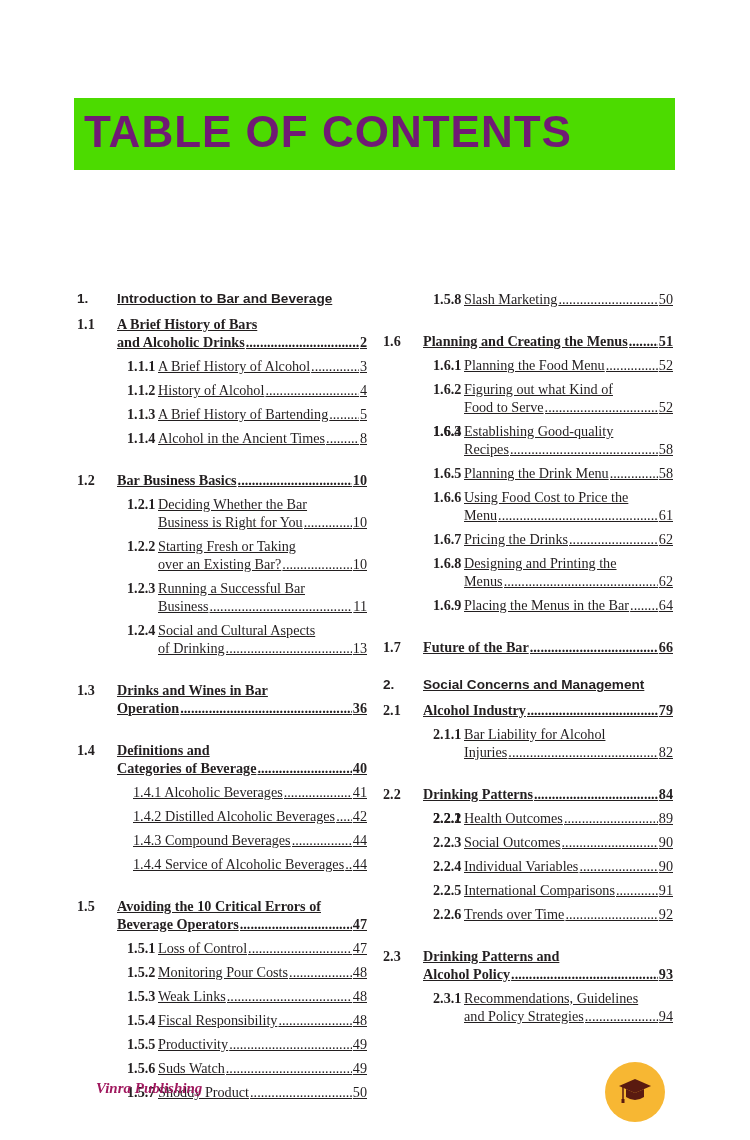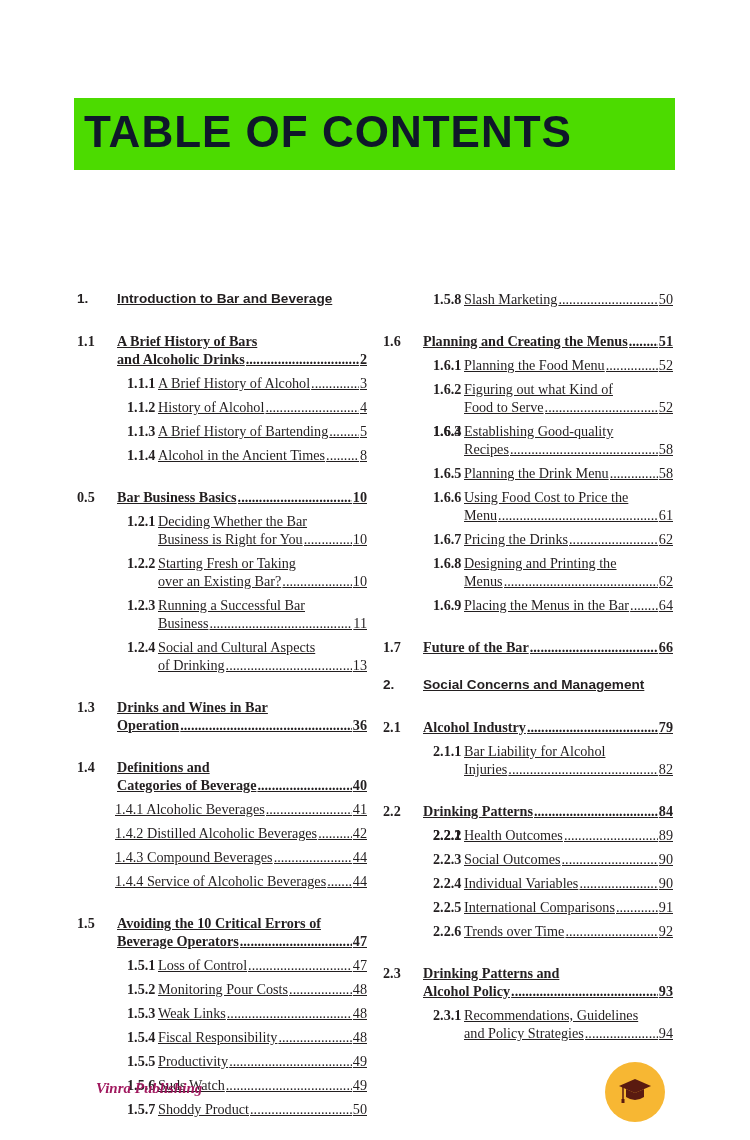--- a/index.html
+++ b/index.html
@@ -1,42 +1,42 @@
 <!DOCTYPE html>
 <html><head>
 <meta charset="utf-8">
 <style>
   html, body { margin: 0; padding: 0; background: #ffffff; }
   body { width: 750px; height: 1140px; position: relative; overflow: hidden;
          font-family: "Liberation Serif", "DejaVu Serif", serif; color: #231f20; }
   .title-band { position: absolute; left: 74px; top: 98px; width: 601px; height: 72px;
                 background: #4cdb00; }
   .title-text { position: absolute; left: 10px; top: 6px; font-family: "Liberation Sans", "DejaVu Sans", sans-serif;
-                font-weight: bold; font-size: 44px; letter-spacing: 1px; color: #0f172a; line-height: 56px; }
+                font-weight: bold; font-size: 44px; letter-spacing: 1px; color: #701a75; line-height: 56px; }
   .col { position: absolute; top: 290px; width: 290px; }
   .col-left { left: 77px; }
   .col-right { left: 383px; }
   .entry { position: relative; font-size: 14.2px; line-height: 18px; }
   .entry .num { position: absolute; left: 0; top: 0; }
   .entry .body { display: block; text-decoration: underline; }
   .entry .line { display: flex; align-items: baseline; white-space: nowrap; }
   .entry .line .txt { flex: 0 0 auto; }
   .entry .line .dots { flex: 1 1 auto; overflow: hidden; white-space: nowrap; margin: 0 1px; }
   .entry .line .dots::before { content: "...................................................................................................."; letter-spacing: 0px; }
   .entry .line .pg { flex: 0 0 auto; }
   .lvl-chapter { font-weight: bold; font-family: "Liberation Sans", "DejaVu Sans", sans-serif; font-size: 13.6px; }
   .lvl-chapter .body { margin-left: 40px; }
   .lvl-section { font-weight: bold; }
   .lvl-section .body { margin-left: 40px; }
   .lvl-sub .num { left: 50px; font-weight: bold; }
   .lvl-sub .body { margin-left: 81px; }
-  .lvl-subalt .body { margin-left: 38px; text-align: right; }
+  .lvl-subalt .body { margin-left: 56px; text-align: right; }
   .gap-s { margin-top: 6px; }
   .gap-m { margin-top: 24px; }
-  .gap-l { margin-top: 24px; }
+  .gap-l { margin-top: 7px; }
   .gap-xl { margin-top: 20px; }
   .footer-brand { position: absolute; left: 96px; top: 1080px; font-family: "Liberation Serif", "DejaVu Serif", serif;
                   font-style: italic; font-weight: bold; font-size: 15px; color: #a0185e; }
   .footer-logo { position: absolute; left: 605px; top: 1062px; width: 60px; height: 60px; border-radius: 50%;
                  background: #f7b733; }
   .footer-logo svg { position: absolute; left: 12px; top: 12px; }
 </style>
 </head>
 <body>
 
@@ -100,21 +100,21 @@
       <span class="num">1.1.4</span>
       <span class="body">
         <div class="line">
           <span class="txt">Alcohol in the Ancient Times</span>
           <span class="dots"></span>
           <span class="pg">8</span>
         </div>
       </span>
     </div>
     <div class="entry lvl-section gap-m">
-      <span class="num">0.5</span>
+      <span class="num">1.2</span>
       <span class="body">
         <div class="line">
           <span class="txt">Bar Business Basics</span>
           <span class="dots"></span>
           <span class="pg">10</span>
         </div>
       </span>
     </div>
     <div class="entry lvl-sub gap-s">
       <span class="num">1.2.1</span>

